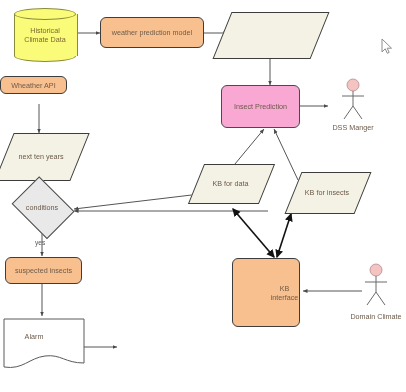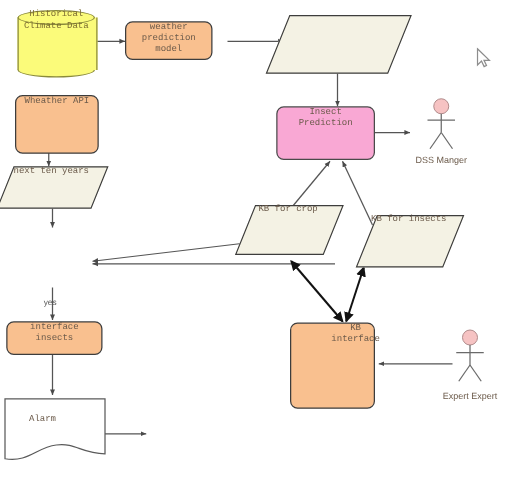--- a/index.html
+++ b/index.html
@@ -22,26 +22,26 @@
     left: 0;
     top: 0;
     width: 406px;
     height: 392px;
     pointer-events: none;
   }
   .node {
     position: absolute;
     box-sizing: border-box;
     display: flex;
+    align-items: center;
     justify-content: center;
     text-align: center;
     color: #6b5a4a;
     font-size: 7.2px;
     line-height: 1.25;
-    font-family: Liberation Mono, monospace;
   }
   .node .lbl {
     position: relative;
     z-index: 3;
     padding: 0 2px;
   }
   
   .proc {
     border: 1px solid #3d3d3d;
     border-radius: 6px;
@@ -172,59 +172,63 @@
   </svg>
 
   <div class="node cyl" style="left:14px; top:8px; width:62px; height:54px;">
     <div class="top"></div>
     <div class="bot"></div>
     <div class="body"></div>
     <div class="lbl" style="white-space:pre-line;">Historical
 Climate Data</div>
   </div>
 
-  <div class="node proc orange" style="left:100px; top:17px; width:70px; height:31px;">
+  <div class="node proc orange" style="left:100px; top:17px; width:104px; height:31px;">
     <div class="lbl">weather prediction
 model</div>
   </div>
 
   <div class="node para" style="left:222px; top:12px; width:96px; height:45px;">
     <div class="skew"></div>
   </div>
 
   <div class="node proc white" style="left:221px; top:85px; width:79px; height:43px;">
     <div class="lbl">Insect Prediction</div>
   </div>
 
-  <div class="node proc orange" style="left:12px; top:76px; width:67px; height:47px;">
+  <div class="node proc orange" style="left:0; top:76px; width:67px; height:18px;">
     <div class="lbl">Wheather API</div>
   </div>
 
-  <div class="node para" style="left:4px; top:133px; width:74px; height:32px;">
+  <div class="node para" style="left:4px; top:133px; width:74px; height:46px;">
     <div class="skew"></div>
     <div class="lbl">next ten years</div>
   </div>
 
+  <div class="node diamond" style="left:9px; top:181px; width:66px; height:52px;">
+    <div class="dshape"></div>
+    <div class="lbl">conditions</div>
+  </div>
 
   <div class="edge-label" style="left:35px; top:239px;">yes</div>
 
   <div class="node proc orange" style="left:5px; top:257px; width:77px; height:27px;">
-    <div class="lbl">interface insects</div>
+    <div class="lbl">suspected insects</div>
   </div>
 
   <div class="node doc" style="left:3px; top:318px; width:58px; height:57px;">
     <svg class="dsvg" width="82" height="57" viewBox="0 0 82 57">
       <path d="M1,1 L81,1 L81,45 C62,45 58,36 42,38 C26,40 20,52 1,49 Z" fill="#ffffff" stroke="#5a5a5a" stroke-width="1"></path>
     </svg>
     <div class="lbl" style="position:absolute; left:0; top:14px; width:100%;">Alarm</div>
   </div>
 
   <div class="node para" style="left:196px; top:164px; width:69px; height:38px;">
     <div class="skew"></div>
-    <div class="lbl">KB for crop</div>
+    <div class="lbl">KB for data</div>
   </div>
 
   <div class="node para" style="left:265px; top:172px; width:68px; height:40px;margin-left:28px;">
     <div class="skew"></div>
     <div class="lbl">KB for insects</div>
   </div>
 
   <div class="node proc orange" style="left:232px; top:258px; width:68px; height:69px;padding-left:37px;">
     <div class="lbl">KB interface</div>
   </div>
@@ -242,20 +246,20 @@
 
 
   <div class="actor" style="left:347px; top:263px; width:58px; height:56px;">
     <svg width="58" height="46" viewBox="0 0 58 46">
       <circle cx="29" cy="7" r="6" fill="#f6c3c3" stroke="#b08a8a" stroke-width="0.8"></circle>
       <line x1="29" y1="13" x2="29" y2="29" stroke="#6a6a6a" stroke-width="1"></line>
       <line x1="18" y1="19" x2="40" y2="19" stroke="#6a6a6a" stroke-width="1"></line>
       <line x1="29" y1="29" x2="20" y2="42" stroke="#6a6a6a" stroke-width="1"></line>
       <line x1="29" y1="29" x2="38" y2="42" stroke="#6a6a6a" stroke-width="1"></line>
     </svg>
-    <div class="alabel">Expert Expert</div>
+    <div class="alabel">Domain Climate</div>
   </div>
 
   <svg id="cursor" style="left:381px; top:38px;" width="12" height="17" viewBox="0 0 12 17">
     <path d="M1,1 L1,14 L4.2,10.8 L6.3,15.3 L8.2,14.4 L6.2,10.2 L10.5,10.2 Z" fill="#ffffff" stroke="#8d8d8d" stroke-width="1"></path>
   </svg>
 
 </div>
 
 </body></html>

